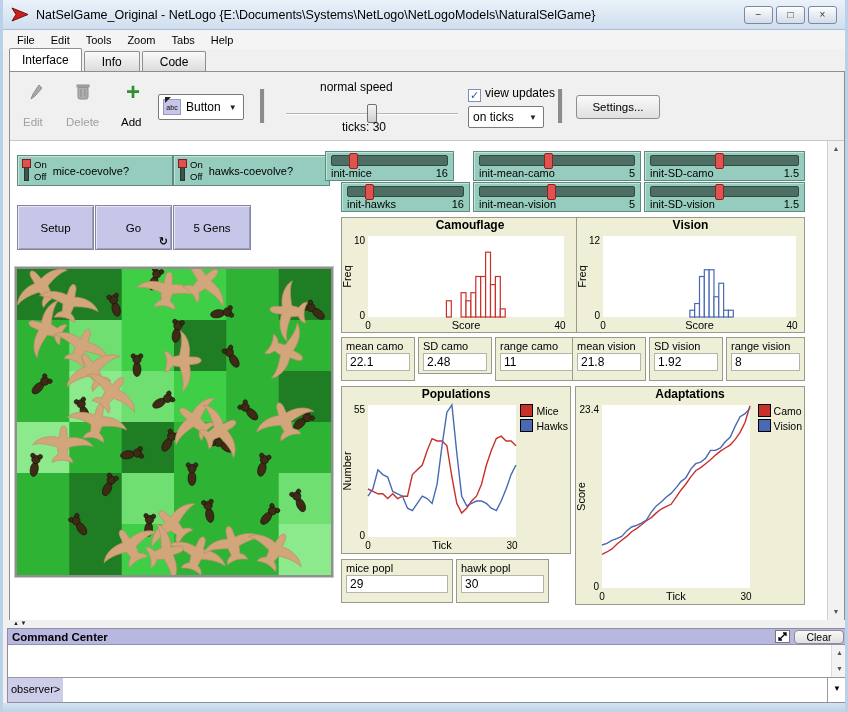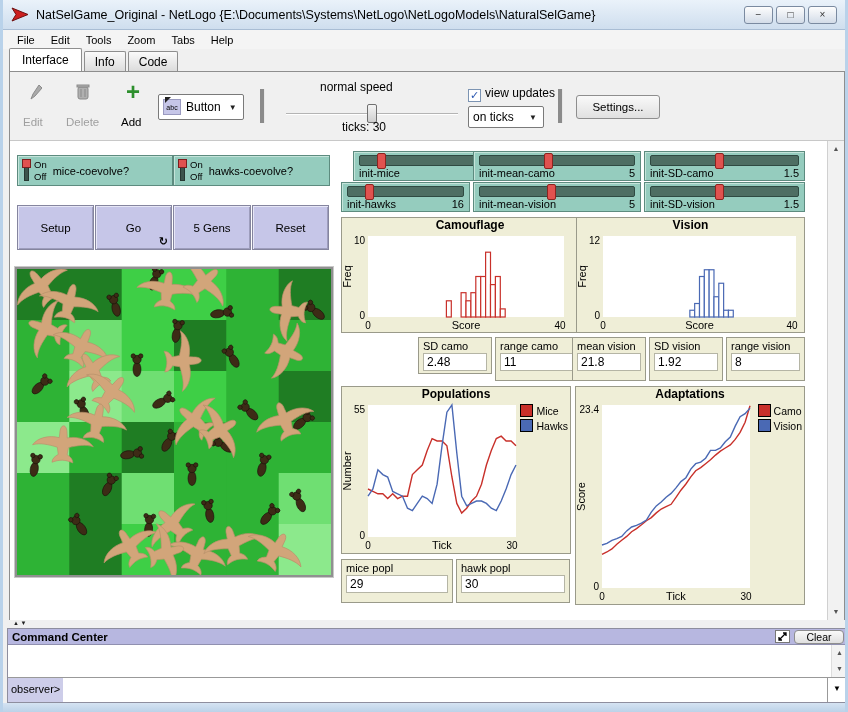--- a/index.html
+++ b/index.html
@@ -14,21 +14,21 @@
   .title-text{ font-size:12.5px; margin-left:7px; flex:1; white-space:nowrap; overflow:hidden; }
   .winbtn{ width:29px; height:18px; margin-left:3px; border:1px solid #7a8aa0; border-radius:3px;
     background:linear-gradient(#fdfdfd,#d3dce8); font-size:10px; line-height:16px; text-align:center; color:#333; }
   
   .menubar{ position:absolute; left:0; top:30px; width:100%; height:19px; background:#f4f4f4;
     display:flex; align-items:center; padding-left:6px; }
   .menu-item{ padding:2px 8px; font-size:11px; }
   
   .tabstrip{ position:absolute; left:0; top:49px; width:100%; height:22px; padding-left:6px; display:flex; align-items:flex-end; }
   .tab{ border:1px solid #8e8e8e; border-bottom:none; background:linear-gradient(#fafafa,#dcdcdc);
-    padding:3px 10px 2px; font-size:12px; margin-right:2px; border-radius:2px 2px 0 0; }
+    padding:3px 17px 2px; font-size:12px; margin-right:2px; border-radius:2px 2px 0 0; }
   .tab.active{ background:#fff; padding:4px 12px 4px; position:relative; z-index:3; }
   
   .mainpanel{ position:absolute; left:6px; top:71px; width:836px; height:549px; border:1px solid #8e8e8e; background:#fff; z-index:2;}
   .toolbar{ position:absolute; left:0; top:0; width:100%; height:69px; background:#f0f0f0; border-bottom:1px solid #c8c8c8; }
   .tool-label{ position:absolute; font-size:11.5px; }
   .dis{ color:#9f9f9f; }
   .sep{ position:absolute; width:5px; height:34px; background:#8b8b8b; border-right:1px solid #e8e8e8; }
   .chooser{ position:absolute; height:26px; background:#fff; border:1px solid #7a7a7a; border-radius:2px;
     display:flex; align-items:center; padding:0 6px 0 4px; font-size:12px; }
   .abc-ic{ width:18px; height:16px; background:#c6c6e8; border:1px solid #9a9ac0; font-size:7px;
@@ -185,23 +185,20 @@
 
       <div class="nl-button" style="left:7px;top:64px;width:77px;height:45px">
           <span>Setup</span>
         </div>
       <div class="nl-button" style="left:85px;top:64px;width:77px;height:45px">
           <span>Go</span>
           <span class="forever">↻</span>
         </div>
       <div class="nl-button" style="left:163px;top:64px;width:78px;height:45px">
           <span>5 Gens</span>
-        </div>
-      <div class="nl-button" style="left:242px;top:64px;width:77px;height:45px">
-          <span>Reset</span>
         </div>
 
       <div class="world" style="left:5px;top:126px;width:318px;height:310px">
         <svg id="world-svg" width="314" height="306" viewBox="0 0 314 306">
           <defs>
             <path id="hawkShape" d="M0,-24 C2.5,-24 4.5,-20 4.5,-15 L5,-9 C18,-12 32,-8 38,1 C29,-2 18,0 7,3 L5.5,12 C9,14 13,17 13,22 C8,20 4,19 0,19 C-4,19 -8,20 -13,22 C-13,17 -9,14 -5.5,12 L-7,3 C-18,0 -29,-2 -38,1 C-32,-8 -18,-12 -5,-9 L-4.5,-15 C-4.5,-20 -2.5,-24 0,-24 Z"></path>
             <g id="mouseShape">
               <ellipse cx="0" cy="4" rx="3.6" ry="6.5"></ellipse>
               <circle cx="0" cy="-5" r="3.8"></circle>
               <circle cx="-3.4" cy="-8.2" r="2"></circle>
@@ -290,21 +287,21 @@
               <use href="#hawkShape" fill="#d2a57a" stroke="#b8906a" stroke-width="0.8" transform="translate(113,278) rotate(-30) scale(0.8)" xlink:href="#hawkShape"></use>
               <use href="#hawkShape" fill="#d2a57a" stroke="#b8906a" stroke-width="0.8" transform="translate(156,256) rotate(-45) scale(0.8)" xlink:href="#hawkShape"></use>
               <use href="#hawkShape" fill="#d2a57a" stroke="#b8906a" stroke-width="0.8" transform="translate(180,286) rotate(20) scale(0.8)" xlink:href="#hawkShape"></use>
               <use href="#hawkShape" fill="#d2a57a" stroke="#b8906a" stroke-width="0.8" transform="translate(216,276) rotate(-15) scale(0.8)" xlink:href="#hawkShape"></use>
               <use href="#hawkShape" fill="#d2a57a" stroke="#b8906a" stroke-width="0.8" transform="translate(258,282) rotate(30) scale(0.8)" xlink:href="#hawkShape"></use>
               <use href="#hawkShape" fill="#d2a57a" stroke="#b8906a" stroke-width="0.8" transform="translate(148,284) rotate(75) scale(0.8)" xlink:href="#hawkShape"></use>
             </g>
         </svg>
       </div>
 
-      <div class="nl-slider" style="left:343px;top:10px;width:149px">
+      <div class="nl-slider" style="left:315px;top:10px;width:129px">
         <div class="sl-track">
             <div class="sl-thumb" style="left: 16.64px;"></div>
           </div>
         <div class="sl-row">
             <span>init-mice</span>
             <span>16</span>
           </div>
       </div>
       <div class="nl-slider" style="left:463px;top:10px;width:168px">
         <div class="sl-track">
@@ -389,20 +386,24 @@
             <rect x="122.5" y="43.5" width="4.825000000000003" height="40.5" fill="#fff" stroke="#4a69b4" stroke-width="1.2"></rect>
             <rect x="127.325" y="36.75" width="4.825000000000003" height="47.25" fill="#fff" stroke="#4a69b4" stroke-width="1.2"></rect>
             <rect x="132.15" y="36.75" width="4.824999999999989" height="47.25" fill="#fff" stroke="#4a69b4" stroke-width="1.2"></rect>
             <rect x="136.975" y="63.75" width="4.825000000000017" height="20.25" fill="#fff" stroke="#4a69b4" stroke-width="1.2"></rect>
             <rect x="141.8" y="50.25" width="4.824999999999989" height="33.75" fill="#fff" stroke="#4a69b4" stroke-width="1.2"></rect>
             <rect x="146.625" y="77.25" width="4.824999999999989" height="6.75" fill="#fff" stroke="#4a69b4" stroke-width="1.2"></rect>
             <rect x="151.45" y="77.25" width="4.825000000000017" height="6.75" fill="#fff" stroke="#4a69b4" stroke-width="1.2"></rect>
           </svg>
       </div>
 
+      <div class="mon" style="left:331px;top:196px;width:74px;height:44px">
+        <div class="lab">mean camo</div>
+        <div class="val">22.1</div>
+      </div>
       <div class="mon" style="left:408px;top:196px;width:74px;height:37px">
         <div class="lab">SD camo</div>
         <div class="val">2.48</div>
       </div>
       <div class="mon" style="left:485px;top:196px;width:88px;height:44px">
         <div class="lab">range camo</div>
         <div class="val">11</div>
       </div>
       <div class="mon" style="left:562px;top:196px;width:74px;height:44px">
         <div class="lab">mean vision</div>
@@ -463,21 +464,21 @@
               <span class="sw" style="background: rgb(74, 105, 180);"></span>
               <span>Vision</span>
             </div>
           </div>
       </div>
 
       <div class="mon" style="left:331px;top:418px;width:112px;height:44px">
         <div class="lab">mice popl</div>
         <div class="val">29</div>
       </div>
-      <div class="mon" style="left:446px;top:418px;width:114px;height:44px">
+      <div class="mon" style="left:446px;top:418px;width:93px;height:44px">
         <div class="lab">hawk popl</div>
         <div class="val">30</div>
       </div>
     </div>
 
     <div class="vscroll">
       <div class="scr-btn" style="top:0">▲</div>
       <div class="scr-btn" style="bottom:0">▼</div>
     </div>
   </div>

